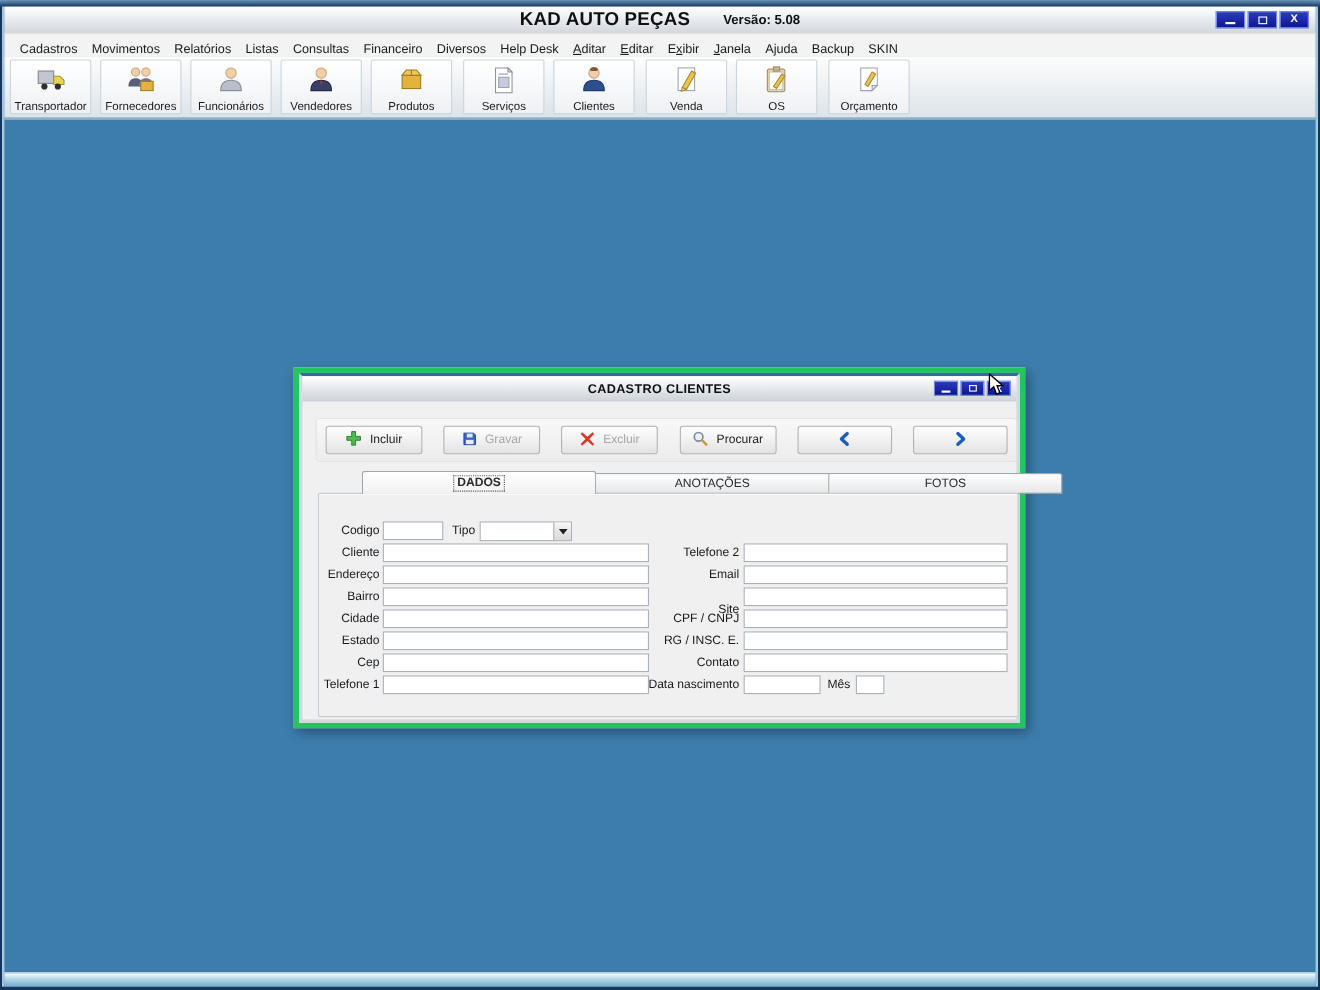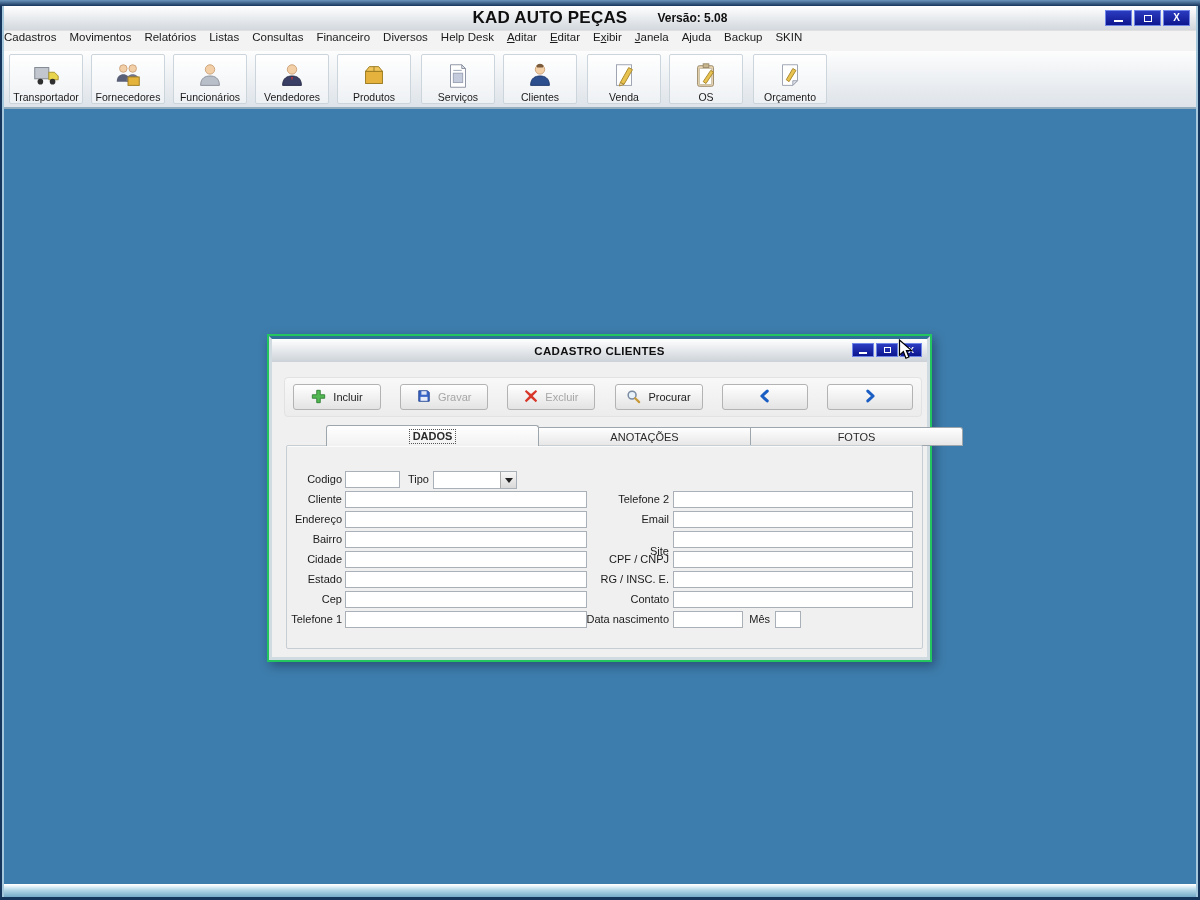--- a/index.html
+++ b/index.html
@@ -17,39 +17,39 @@
   .title-text { font-size:17px; font-weight:bold; color:#101010; letter-spacing:.2px; }
   .title-ver  { font-size:12px; font-weight:bold; color:#101010; margin-left:30px; }
   .win-controls { position:absolute; right:6px; top:4px; display:flex; gap:2px; }
   .wbtn { width:27px; height:16px; background:linear-gradient(#2b3bc0,#0d168e); border:1px solid #6f86e8;
           display:flex; align-items:center; justify-content:center; color:#fff; }
   .wbtn .min-glyph { display:block; width:9px; height:0; border-bottom:2px solid #fff; margin-top:6px; }
   .wbtn .max-glyph { display:block; width:8px; height:7px; border:1.6px solid #fff; }
   .wbtn .x-glyph   { font-size:10px; font-weight:bold; line-height:1; }
 
   .menubar { position:absolute; left:4px; right:4px; top:30px; height:21px; background:#f3f3f3;
-             border-top:1px solid #e0e0e0; display:flex; align-items:flex-start; gap:13px; }
+             border-top:1px solid #e0e0e0; display:flex; align-items:flex-end; gap:13px; padding-left:14px; }
   .menu-item { font-size:11.5px; color:#1a1a1a; white-space:nowrap; }
   .accel { text-decoration:underline; }
 
   .toolbar { position:absolute; left:4px; right:4px; top:51px; height:58px;
              background:linear-gradient(#fdfdfd,#dde3e9); border-bottom:2px solid #94aec0;
              display:flex; align-items:flex-start; gap:8px; padding:3px 0 0 5px; }
   .tool-btn { width:74px; height:50px; background:linear-gradient(#ffffff,#eef1f4); border:1px solid #cdd5dc;
-              border-radius:2px; display:flex; flex-direction:column; align-items:center; justify-content:flex-end; padding-top:2px; }
+              border-radius:2px; display:flex; flex-direction:column; align-items:center; justify-content:space-between; padding-top:2px; }
   .tool-btn:nth-child(6),.tool-btn:nth-child(8),.tool-btn:nth-child(10) { margin-left:2px; }
   .tool-icon { width:32px; height:32px; display:flex; align-items:center; justify-content:center; }
   .tool-label { font-size:10.5px; color:#1a1a1a; white-space:nowrap; margin-top:-1px; }
 
   .statusbar { position:absolute; left:4px; right:4px; bottom:3px; height:13px;
                background:linear-gradient(#f8fcfe,#bcdcec 35%,#74a9c8); border-top:1px solid #ffffff; }
 
   
   .dlg { position:absolute; left:267px; top:334px; width:665px; height:328px;
-         background:#f0f0f0; border:2px solid #22c55e; box-shadow:3px 4px 10px rgba(0,0,20,.35); }
+         background:#f0f0f0; border:5px solid #22c55e; box-shadow:3px 4px 10px rgba(0,0,20,.35); }
   .dlg-inner { position:absolute; inset:0; border-top:3px solid #2e7096; border-left:3px solid #cfdae1;
                border-right:3px solid #cfdae1; border-bottom:3px solid #cfdae1; }
   .dlg-titlebar { position:absolute; left:0; right:0; top:0; height:23px;
                   background:linear-gradient(#ffffff,#ccd2d8); display:flex; align-items:center; justify-content:center; }
   .dlg-title { font-size:11.5px; font-weight:bold; color:#101010; letter-spacing:.3px; }
   .dlg-controls { position:absolute; right:5px; top:4px; display:flex; gap:2px; }
   .dbtn { width:22px; height:14px; background:linear-gradient(#2b3bc0,#0d168e); border:1px solid #6f86e8;
           display:flex; align-items:center; justify-content:center; color:#fff; }
   .dbtn .min-glyph { display:block; width:8px; height:0; border-bottom:2px solid #fff; margin-top:5px; }
   .dbtn .max-glyph { display:block; width:7px; height:6px; border:1.5px solid #fff; }

